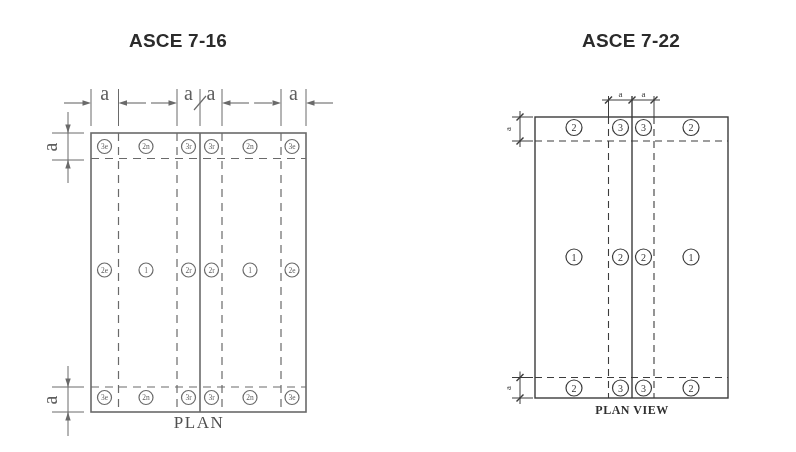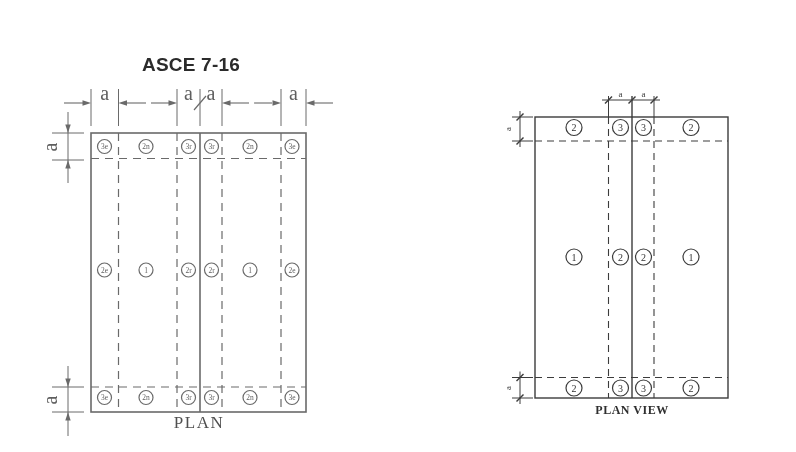--- a/index.html
+++ b/index.html
@@ -13,31 +13,32 @@
   .diagram-title{
     position:absolute;
     top:30px;
     width:200px;
     text-align:center;
     font-size:19px;
     font-weight:600;
     color:#2b2b2b;
     letter-spacing:0.2px;
   }
-  .title-left{left:91px;margin-top:24px;}
+  .title-left{left:78px;}
   .title-right{left:531px;}
   svg{position:absolute;left:0;top:0;}
   svg text{stroke:none;}
 </style>
 </head>
 <body>
 
 <div class="canvas">
 
   <div class="diagram-title title-left">ASCE 7-16</div>
+  <div class="diagram-title title-right">ASCE 7-22</div>
 
   <svg width="796" height="452" viewBox="0 0 796 452">
 
     <g stroke="#6a6a6a" fill="none" stroke-width="1.3" font-family="'Liberation Serif',serif">
 
       <rect x="91" y="133" width="215" height="279" stroke-width="1.6"></rect>
       <line x1="200" y1="133" x2="200" y2="412" stroke-width="1.6"></line>
 
       <line x1="118.5" y1="133" x2="118.5" y2="412" stroke-dasharray="8 6" stroke-width="1.2"></line>
       <line x1="177" y1="133" x2="177" y2="412" stroke-dasharray="8 6" stroke-width="1.2"></line>

